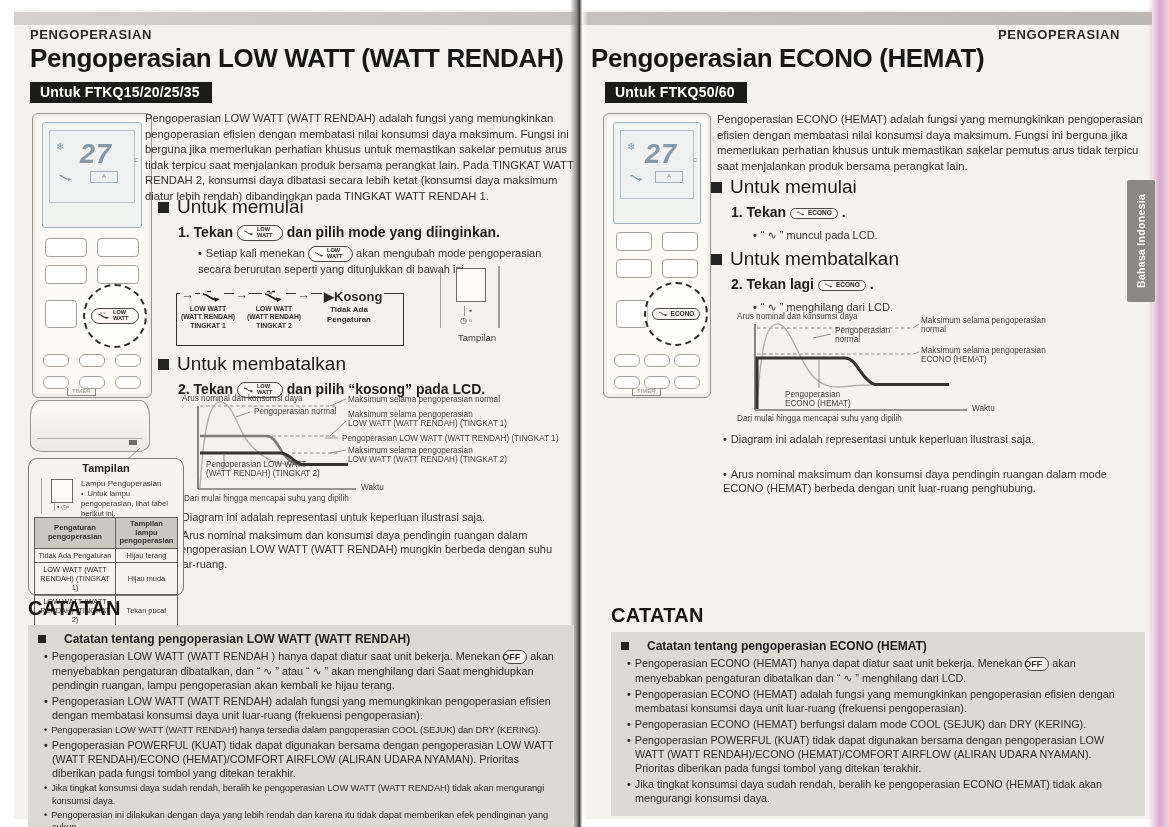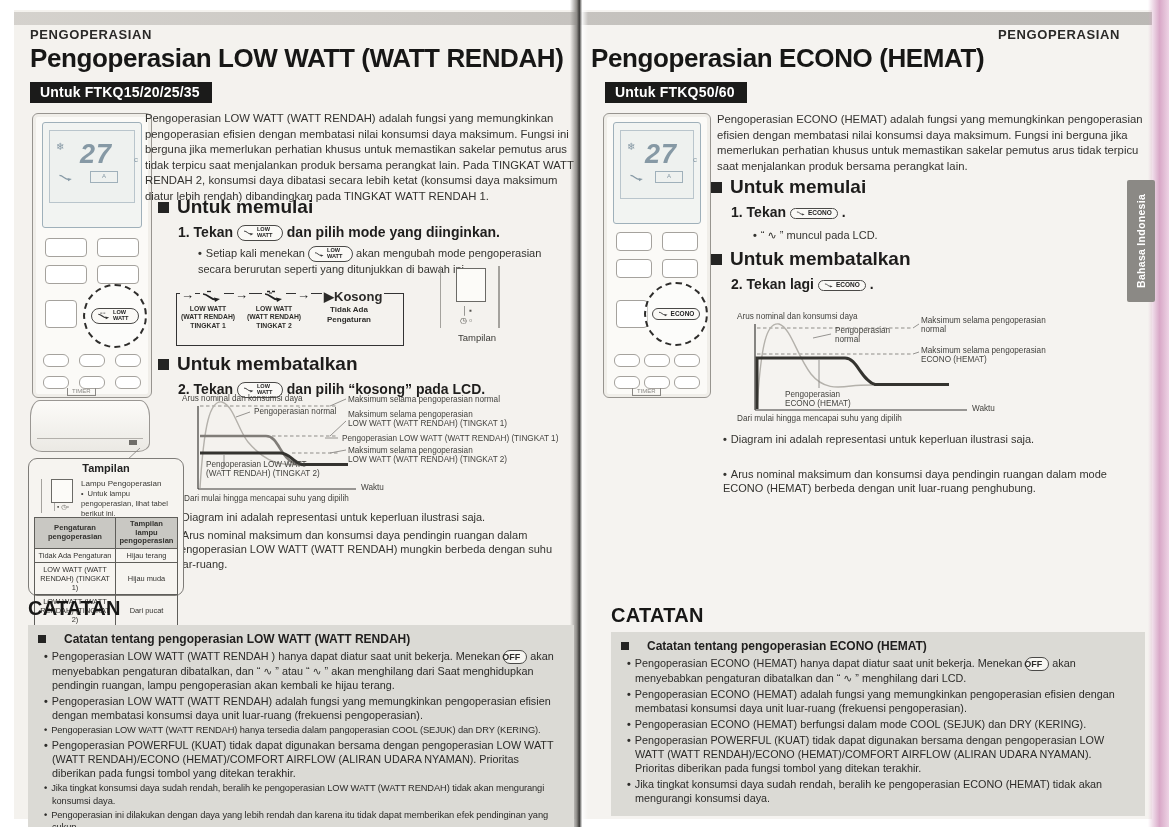--- a/index.html
+++ b/index.html
@@ -15,21 +15,21 @@
   .spine{position:absolute;top:0;bottom:0;left:570px;width:18px;
      background:linear-gradient(90deg,rgba(150,148,144,0) 0%,#8d8b87 38%,#3a3937 52%,rgba(255,255,255,.85) 68%,rgba(255,255,255,0) 100%);}
   .pink-edge{position:absolute;top:0;bottom:0;left:1148px;width:21px;
      background:linear-gradient(90deg,rgba(216,169,200,0) 0%,#d9a9c8 55%,#edd3e4 100%);}
   
   .kicker{font-size:13px;font-weight:bold;letter-spacing:.6px;color:#2a2927;}
   .h1{font-size:26px;font-weight:bold;letter-spacing:-.4px;color:#171716;}
   .badge{background:#1b1b1a;color:#fff;font-size:14px;font-weight:bold;
          padding:2px 12px 3px 10px;display:inline-block;letter-spacing:.2px;}
   .body-txt{font-size:11.3px;line-height:1.38;color:#33322f;}
-  .sec-h{font-size:19px;font-weight:bold;color:#1d1c1b;display:flex;align-items:center;gap:8px;}
+  .sec-h{font-size:19px;font-weight:normal;color:#1d1c1b;display:flex;align-items:center;gap:8px;}
   .sq{width:11px;height:11px;background:#242423;display:inline-block;flex:0 0 auto;}
   .step{font-size:14px;font-weight:bold;color:#1f1e1d;}
   .bullet{font-size:11px;line-height:1.32;color:#34332f;}
   .bdot{font-weight:bold;margin-right:4px;}
   .pillbtn{display:inline-flex;align-items:center;gap:2px;border:1.4px solid #4a4947;
            border-radius:9px;padding:1px 5px;background:#faf9f6;vertical-align:middle;}
   .pill-lab{font-size:5.6px;font-weight:bold;line-height:1.05;max-width:20px;display:inline-block;text-align:left;color:#222;}
   .pill-lab.one{font-size:6.5px;max-width:none;}
   .offkey{border:1.2px solid #4a4947;border-radius:8px;padding:0 6px;font-size:9px;
           font-weight:bold;background:#f7f6f2;display:inline-block;line-height:1.35;vertical-align:baseline;}
@@ -316,21 +316,21 @@
       <tr>
         <td>Tidak Ada Pengaturan</td>
             <td>Hijau terang</td>
       </tr>
       <tr>
         <td>LOW WATT (WATT RENDAH) (TINGKAT 1)</td>
             <td>Hijau muda</td>
       </tr>
       <tr>
         <td>LOW WATT (WATT RENDAH) (TINGKAT 2)</td>
-            <td>Dari pucat</td>
+            <td>Tekan pucat</td>
       </tr>
     </tbody>
       </table>
   </div>
 
   <div class="abs cat-h" style="left:28px;top:597px;">CATATAN</div>
   <div class="abs cat-box" style="left:28px;top:625px;width:524px;">
     <div class="cat-sub">
       <span class="sq"></span>
       <span>Catatan tentang pengoperasian LOW WATT (WATT RENDAH)</span>
@@ -434,20 +434,23 @@
     <span class="pillbtn">
       <span class="sq-ic">
           <svg width="10" height="7" viewBox="0 0 22 13">
             <path d="M2 3 C7 3 9 8 14 8.5" fill="none" stroke="#333" stroke-width="1.8"></path>
             <path d="M13 6.5 l6 1.5 -5 3 z" fill="#333"></path>
           </svg>
         </span>
       <span class="pill-lab one">ECONO</span>
     </span>
     <span>.</span>
+  </div>
+  <div class="abs bullet" style="left:170px;top:300px;width:380px;">
+    <span class="bdot">•</span><span>“ ∿ ” menghilang dari LCD.</span>
   </div>
 
   <div class="abs" style="left:140px;top:312px;width:424px;height:112px;">
     <svg class="abs" style="left:0;top:0;" width="424" height="112">
       <line x1="32" y1="12" x2="32" y2="98" stroke="#3c3b38" stroke-width="1.2"></line>
       <line x1="32" y1="98" x2="244" y2="98" stroke="#3c3b38" stroke-width="1.2"></line>
       <line x1="34" y1="16" x2="190" y2="16" stroke="#8f8d88" stroke-width="1" stroke-dasharray="3.5 2.5"></line>
       <line x1="34" y1="42" x2="190" y2="42" stroke="#8f8d88" stroke-width="1" stroke-dasharray="3.5 2.5"></line>
       <path d="M34 97 C38 30 44 10 56 12 C68 16 74 44 88 62 C100 77 114 76 128 74 C136 73 144 73 150 73" fill="none" stroke="#b4b1ab" stroke-width="1.4"></path>
       <path d="M34 97 V46 H122 C134 46 138 68 152 72.5 H226" fill="none" stroke="#34332f" stroke-width="3"></path>

